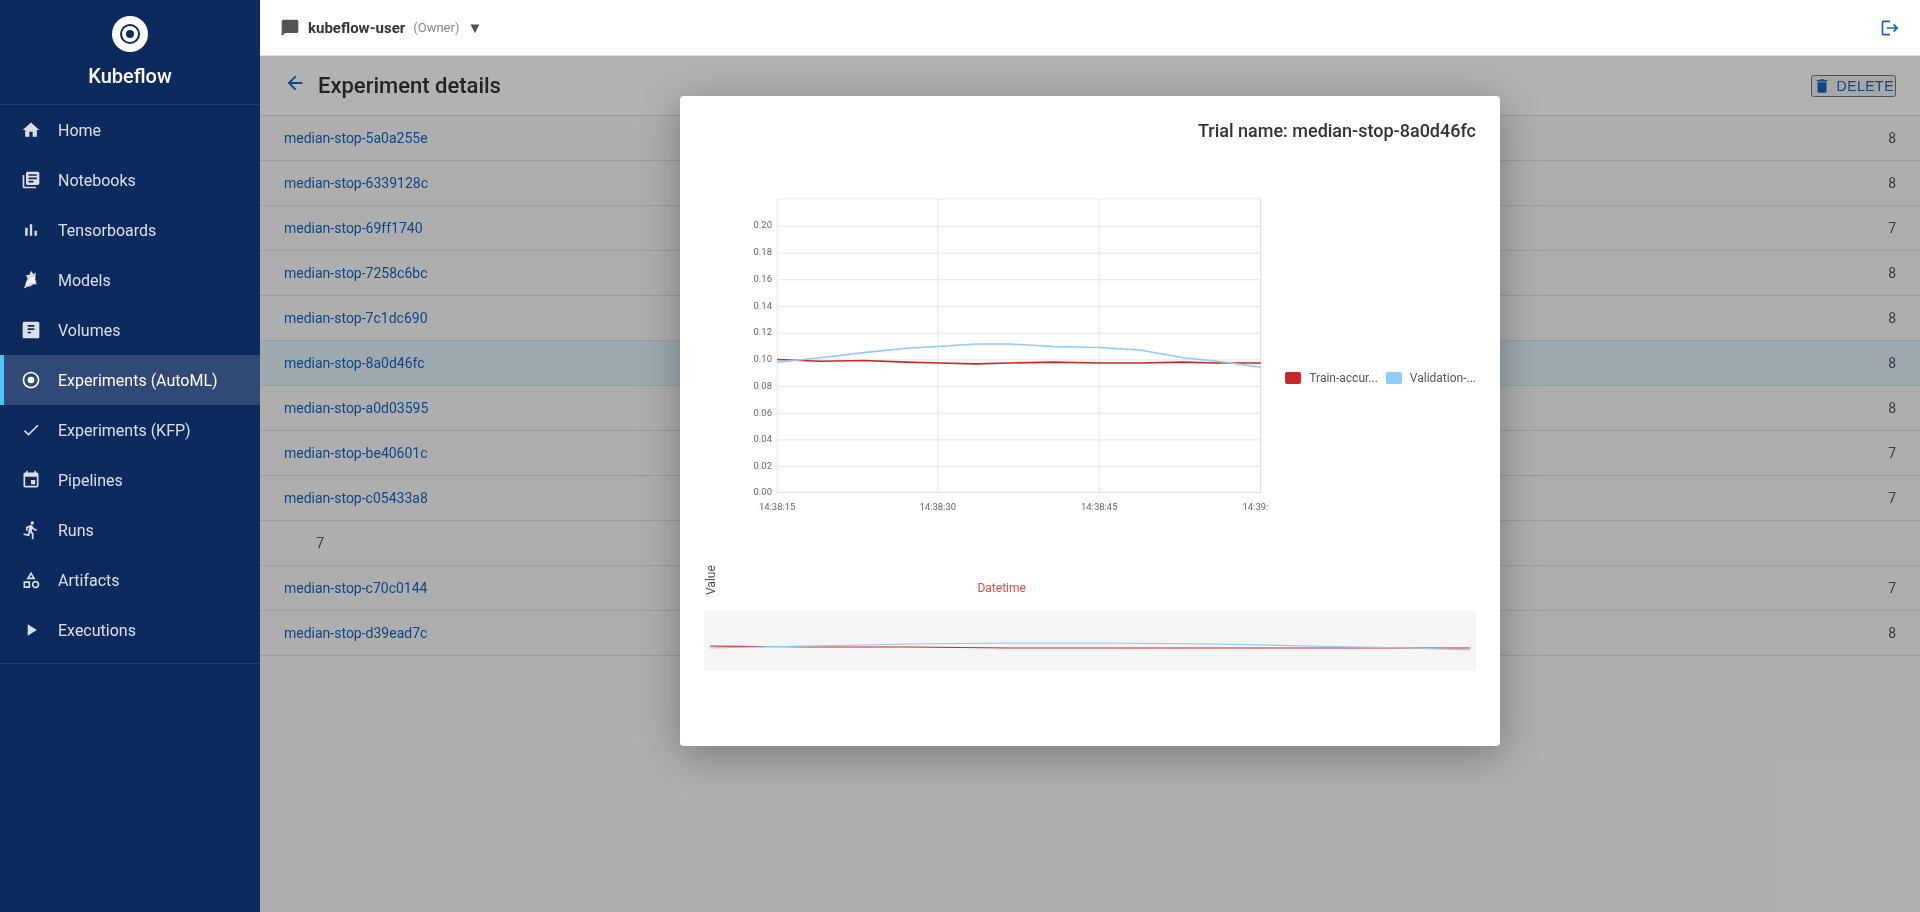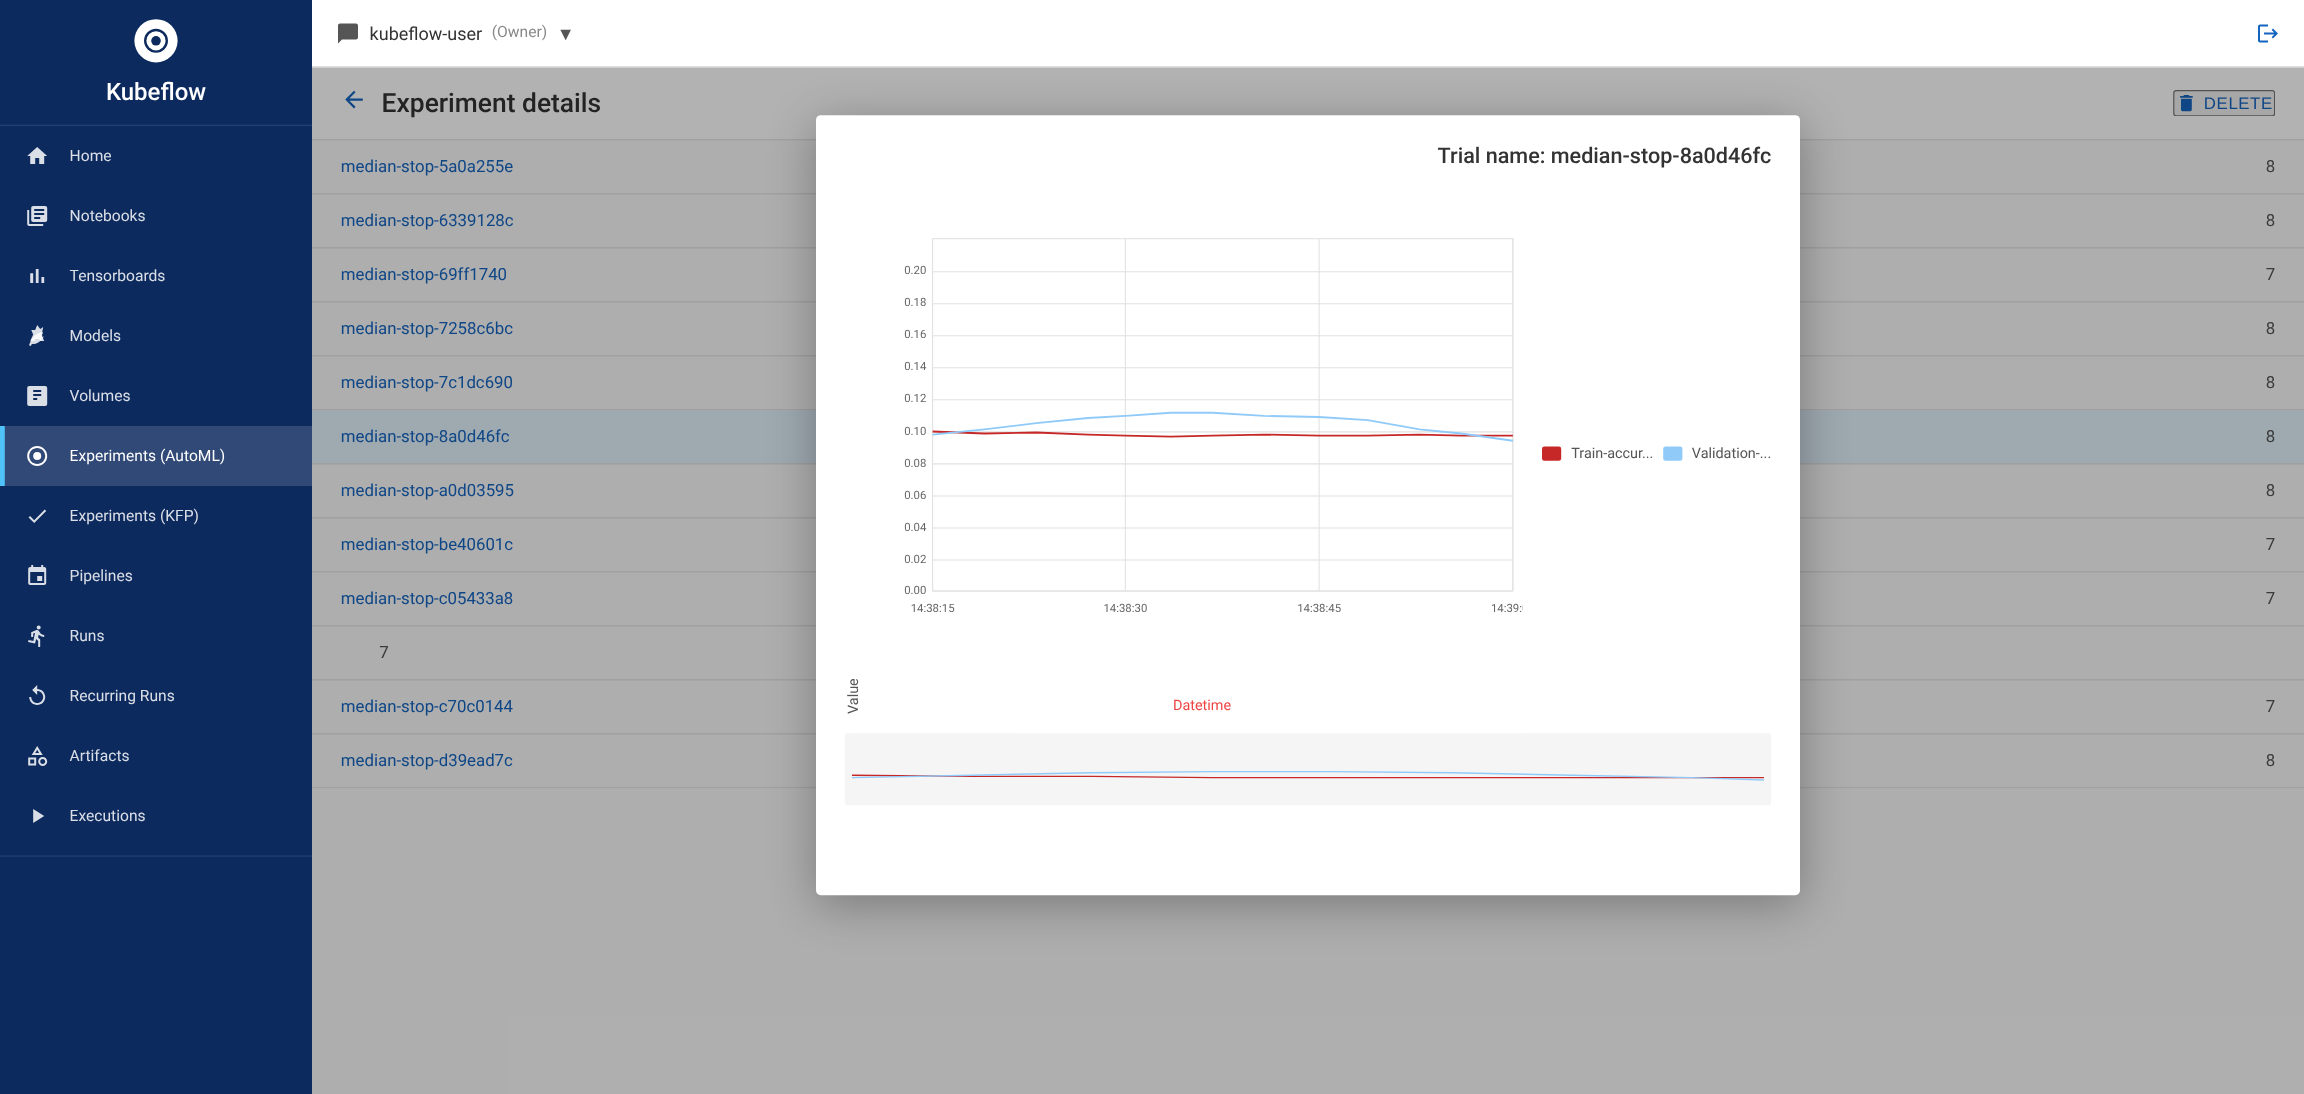--- a/index.html
+++ b/index.html
@@ -38,21 +38,21 @@
       font-weight: 500;
       color: #fff;
     }
     .nav-item {
       display: flex;
       align-items: center;
       padding: 14px 20px;
       gap: 16px;
       cursor: pointer;
       color: rgba(255,255,255,0.85);
-      font-size: 13px;
+      font-size: 16px;
       position: relative;
     }
     .nav-item.active {
       background: rgba(255,255,255,0.15);
       color: #fff;
     }
     .nav-item.active::left {
       content: '';
       position: absolute;
       left: 0;
@@ -311,28 +311,20 @@
 
   <div class="nav-item">
     <span class="nav-icon">
       <svg width="20" height="20" viewBox="0 0 24 24" fill="rgba(255,255,255,0.85)">
           <path d="M13.49 5.48c1.1 0 2-.9 2-2s-.9-2-2-2-2 .9-2 2 .9 2 2 2zm-3.6 13.9l1-4.4 2.1 2v6h2v-7.5l-2.1-2 .6-3c1.3 1.5 3.3 2.5 5.5 2.5v-2c-1.9 0-3.5-1-4.3-2.4l-1-1.6c-.4-.6-1-1-1.7-1-.3 0-.5.1-.8.1l-5.2 2.2v4.7h2v-3.4l1.8-.7-1.6 8.1-4.9-1-.4 2 7 1.4z"></path>
         </svg>
     </span>
     <span>Runs</span>
   </div>
 
-  <div class="nav-item">
-    <span class="nav-icon">
-      <svg width="20" height="20" viewBox="0 0 24 24" fill="rgba(255,255,255,0.85)">
-          <path d="M12 5V1L7 6l5 5V7c3.31 0 6 2.69 6 6s-2.69 6-6 6-6-2.69-6-6H4c0 4.42 3.58 8 8 8s8-3.58 8-8-3.58-8-8-8z"></path>
-        </svg>
-    </span>
-    <span>Recurring Runs</span>
-  </div>
 
   <div class="nav-item">
     <span class="nav-icon">
       <svg width="20" height="20" viewBox="0 0 24 24" fill="rgba(255,255,255,0.85)">
           <path d="M12 2l-5.5 9h11L12 2zm0 3.84L13.93 9h-3.87L12 5.84zM17.5 13c-2.49 0-4.5 2.01-4.5 4.5S15.01 22 17.5 22s4.5-2.01 4.5-4.5S19.99 13 17.5 13zm0 7c-1.38 0-2.5-1.12-2.5-2.5s1.12-2.5 2.5-2.5 2.5 1.12 2.5 2.5S18.88 20 17.5 20zM3 21.5h8v-8H3v8zm2-6h4v4H5v-4z"></path>
         </svg>
     </span>
     <span>Artifacts</span>
   </div>
 
@@ -348,21 +340,21 @@
   <div class="sidebar-divider"></div>
 </nav>
 
 <div class="main-area">
 
   <div class="top-bar">
     <div class="top-bar-left">
       <svg width="20" height="20" viewBox="0 0 24 24" fill="#555">
           <path d="M20 2H4c-1.1 0-2 .9-2 2v18l4-4h14c1.1 0 2-.9 2-2V4c0-1.1-.9-2-2-2z"></path>
         </svg>
-      <span style="font-weight:400;text-align:right;">kubeflow-user</span>
+      <span style="font-weight:700;text-align:right;">kubeflow-user</span>
       <span class="owner-badge">(Owner)</span>
       <span style="cursor:pointer; color:#555;">▼</span>
     </div>
     <div class="top-bar-right">
       <svg width="20" height="20" viewBox="0 0 24 24" fill="#1565c0">
           <path d="M17 7l-1.41 1.41L18.17 11H8v2h10.17l-2.58 2.58L17 17l5-5zM4 5h8V3H4c-1.1 0-2 .9-2 2v14c0 1.1.9 2 2 2h8v-2H4V5z"></path>
         </svg>
     </div>
   </div>
 

